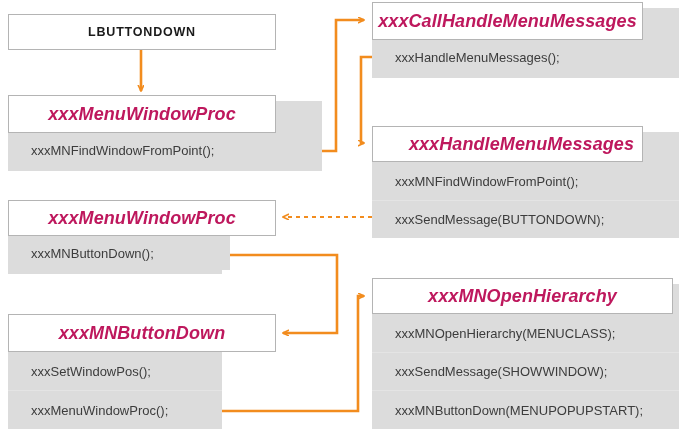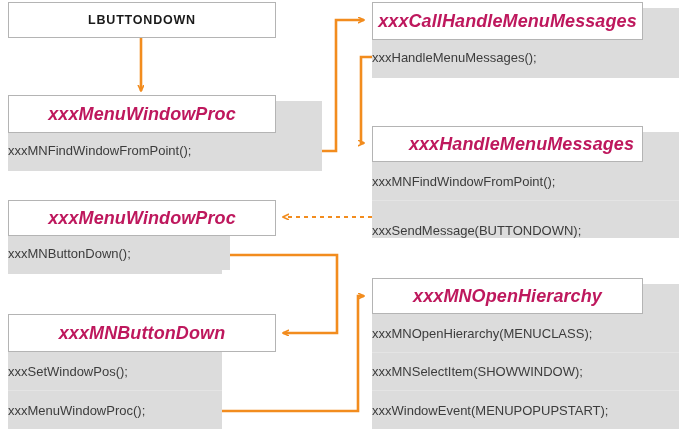--- a/index.html
+++ b/index.html
@@ -58,21 +58,21 @@
     font-style: italic;
   }
   .rows {
     position: absolute;
     z-index: 2;
   }
   .row {
     box-sizing: border-box;
     display: flex;
     align-items: center;
-    padding-left: 0;
+    padding-left: 23px;
     background: #dcdcdc;
     border-top: 1px solid #e4e4e4;
   }
   .row:first-child {
     border-top: none;
   }
   .row span {
     font-size: 13px;
     color: #3c3c3c;
     white-space: nowrap;
@@ -114,21 +114,21 @@
 
     <path d="M372,57 L361,57 L361,143 L364,143" fill="none" stroke="#F28C1E" stroke-width="2.6" stroke-linejoin="miter" marker-end="url(#arrow)"></path>
 
     <path d="M372,217 L283,217" fill="none" stroke="#F28C1E" stroke-width="2.2" stroke-dasharray="4 4" marker-end="url(#arrow)"></path>
 
     <path d="M222,255 L337,255 L337,333 L283,333" fill="none" stroke="#F28C1E" stroke-width="2.6" stroke-linejoin="miter" marker-end="url(#arrow)"></path>
 
     <path d="M222,411 L358,411 L358,296 L364,296" fill="none" stroke="#F28C1E" stroke-width="2.6" stroke-linejoin="miter" marker-end="url(#arrow)"></path>
   </svg>
 
-  <div class="node" style="left:8px; top:2px; width:268px; height:36px;">
+  <div class="node" style="left:8px; top:14px; width:268px; height:36px;">
     <div class="plain" style="left:0; top:0; width:268px; height:36px;">
       <span>LBUTTONDOWN</span>
     </div>
   </div>
 
   <div class="node" style="left:8px; top:95px; width:314px; height:76px;">
     <div class="body" style="left:0; top:6px; width:314px; height:70px;"></div>
     <div class="header" style="left:0; top:0; width:268px; height:38px;">
       <span>xxxMenuWindowProc</span>
     </div>
@@ -153,21 +153,21 @@
 
   <div class="node" style="left:372px; top:126px; width:307px; height:112px;">
     <div class="body" style="left:0; top:6px; width:307px; height:106px;"></div>
     <div class="header" style="left:0; top:0; width:271px; height:36px;padding-left:28px;">
       <span>xxxHandleMenuMessages</span>
     </div>
     <div class="rows" style="left:0; top:36px; width:307px;">
       <div class="row" style="height:38px;">
         <span>xxxMNFindWindowFromPoint();</span>
       </div>
-      <div class="row" style="height:38px;align-items:flex-end;">
+      <div class="row" style="height:38px;">
         <span>xxxSendMessage(BUTTONDOWN);</span>
       </div>
     </div>
   </div>
 
   <div class="node" style="left:8px; top:200px; width:214px; height:74px;">
     <div class="body" style="left:0; top:6px; width:214px; height:68px;"></div>
     <div class="header" style="left:0; top:0; width:268px; height:36px;">
       <span>xxxMenuWindowProc</span>
     </div>
@@ -188,29 +188,29 @@
         <span>xxxSetWindowPos();</span>
       </div>
       <div class="row" style="height:39px;">
         <span>xxxMenuWindowProc();</span>
       </div>
     </div>
   </div>
 
   <div class="node" style="left:372px; top:278px; width:307px; height:151px;">
     <div class="body" style="left:0; top:6px; width:307px; height:145px;"></div>
-    <div class="header" style="left:0; top:0; width:271px; height:36px;">
+    <div class="header" style="left:0; top:0; width:301px; height:36px;">
       <span>xxxMNOpenHierarchy</span>
     </div>
     <div class="rows" style="left:0; top:36px; width:307px;">
       <div class="row" style="height:38px;">
         <span>xxxMNOpenHierarchy(MENUCLASS);</span>
       </div>
       <div class="row" style="height:38px;">
-        <span>xxxMNSelectItem(SHOWWINDOW);</span>
+        <span>xxxSendMessage(SHOWWINDOW);</span>
       </div>
       <div class="row" style="height:39px;">
-        <span>xxxWindowEvent(MENUPOPUPSTART);</span>
+        <span>xxxMNButtonDown(MENUPOPUPSTART);</span>
       </div>
     </div>
   </div>
 
 </div>
 
 </body></html>

